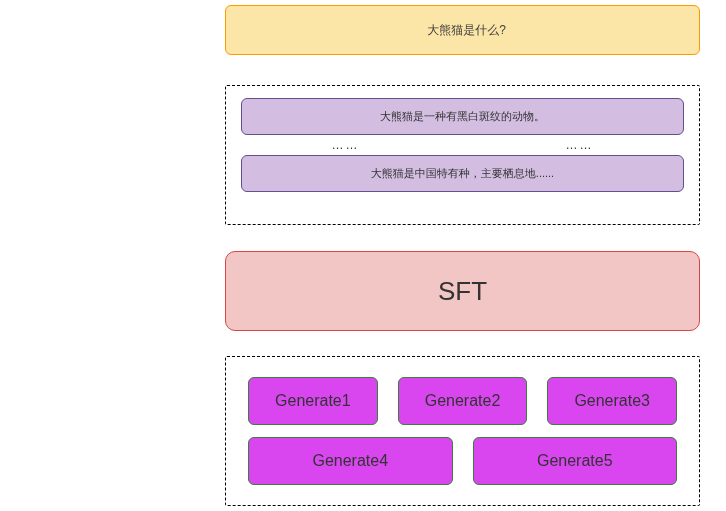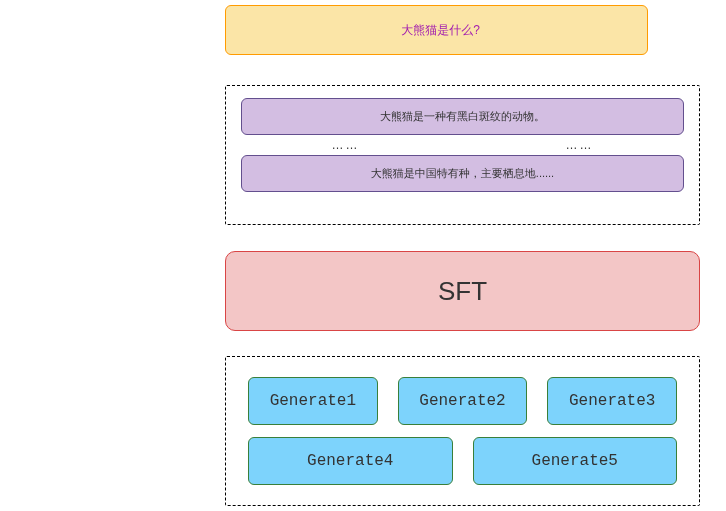--- a/index.html
+++ b/index.html
@@ -11,30 +11,30 @@
       width: 726px;
       height: 511px;
       font-family: Arial, "Microsoft YaHei", sans-serif;
       position: relative;
       background: #fff;
     }
     .question-box {
       position: absolute;
       left: 225px;
       top: 5px;
-      width: 423px;
+      width: 475px;
       height: 50px;
       background: #fbe5a7;
       border: 1.5px solid #ff9b00;
       border-radius: 6px;
       display: flex;
       align-items: center;
       justify-content: center;
       font-size: 12px;
-      color: #a21caf;
+      color: #404040;
       padding-left: 8px;
     }
     .samples-container {
       position: absolute;
       left: 225px;
       top: 85px;
       width: 475px;
       height: 140px;
       border: 1.5px dashed #000;
       border-radius: 2px;
@@ -96,28 +96,27 @@
       flex-direction: column;
       justify-content: space-between;
     }
     .generate-row {
       display: flex;
       justify-content: space-between;
       gap: 20px;
     }
     .generate-box {
       flex: 1;
-      background: #7dd3fc;
+      background: #d946ef;
       border: 1.5px solid #3a7f3a;
       border-radius: 6px;
       padding: 14px 6px;
       font-size: 16px;
       color: #333;
       text-align: center;
-      font-family: Liberation Mono, monospace;
     }
   </style>
 </head>
 <body>
 
 <div class="question-box">
   <span>大熊猫是什么?</span>
 </div>
 
 <div class="samples-container">

